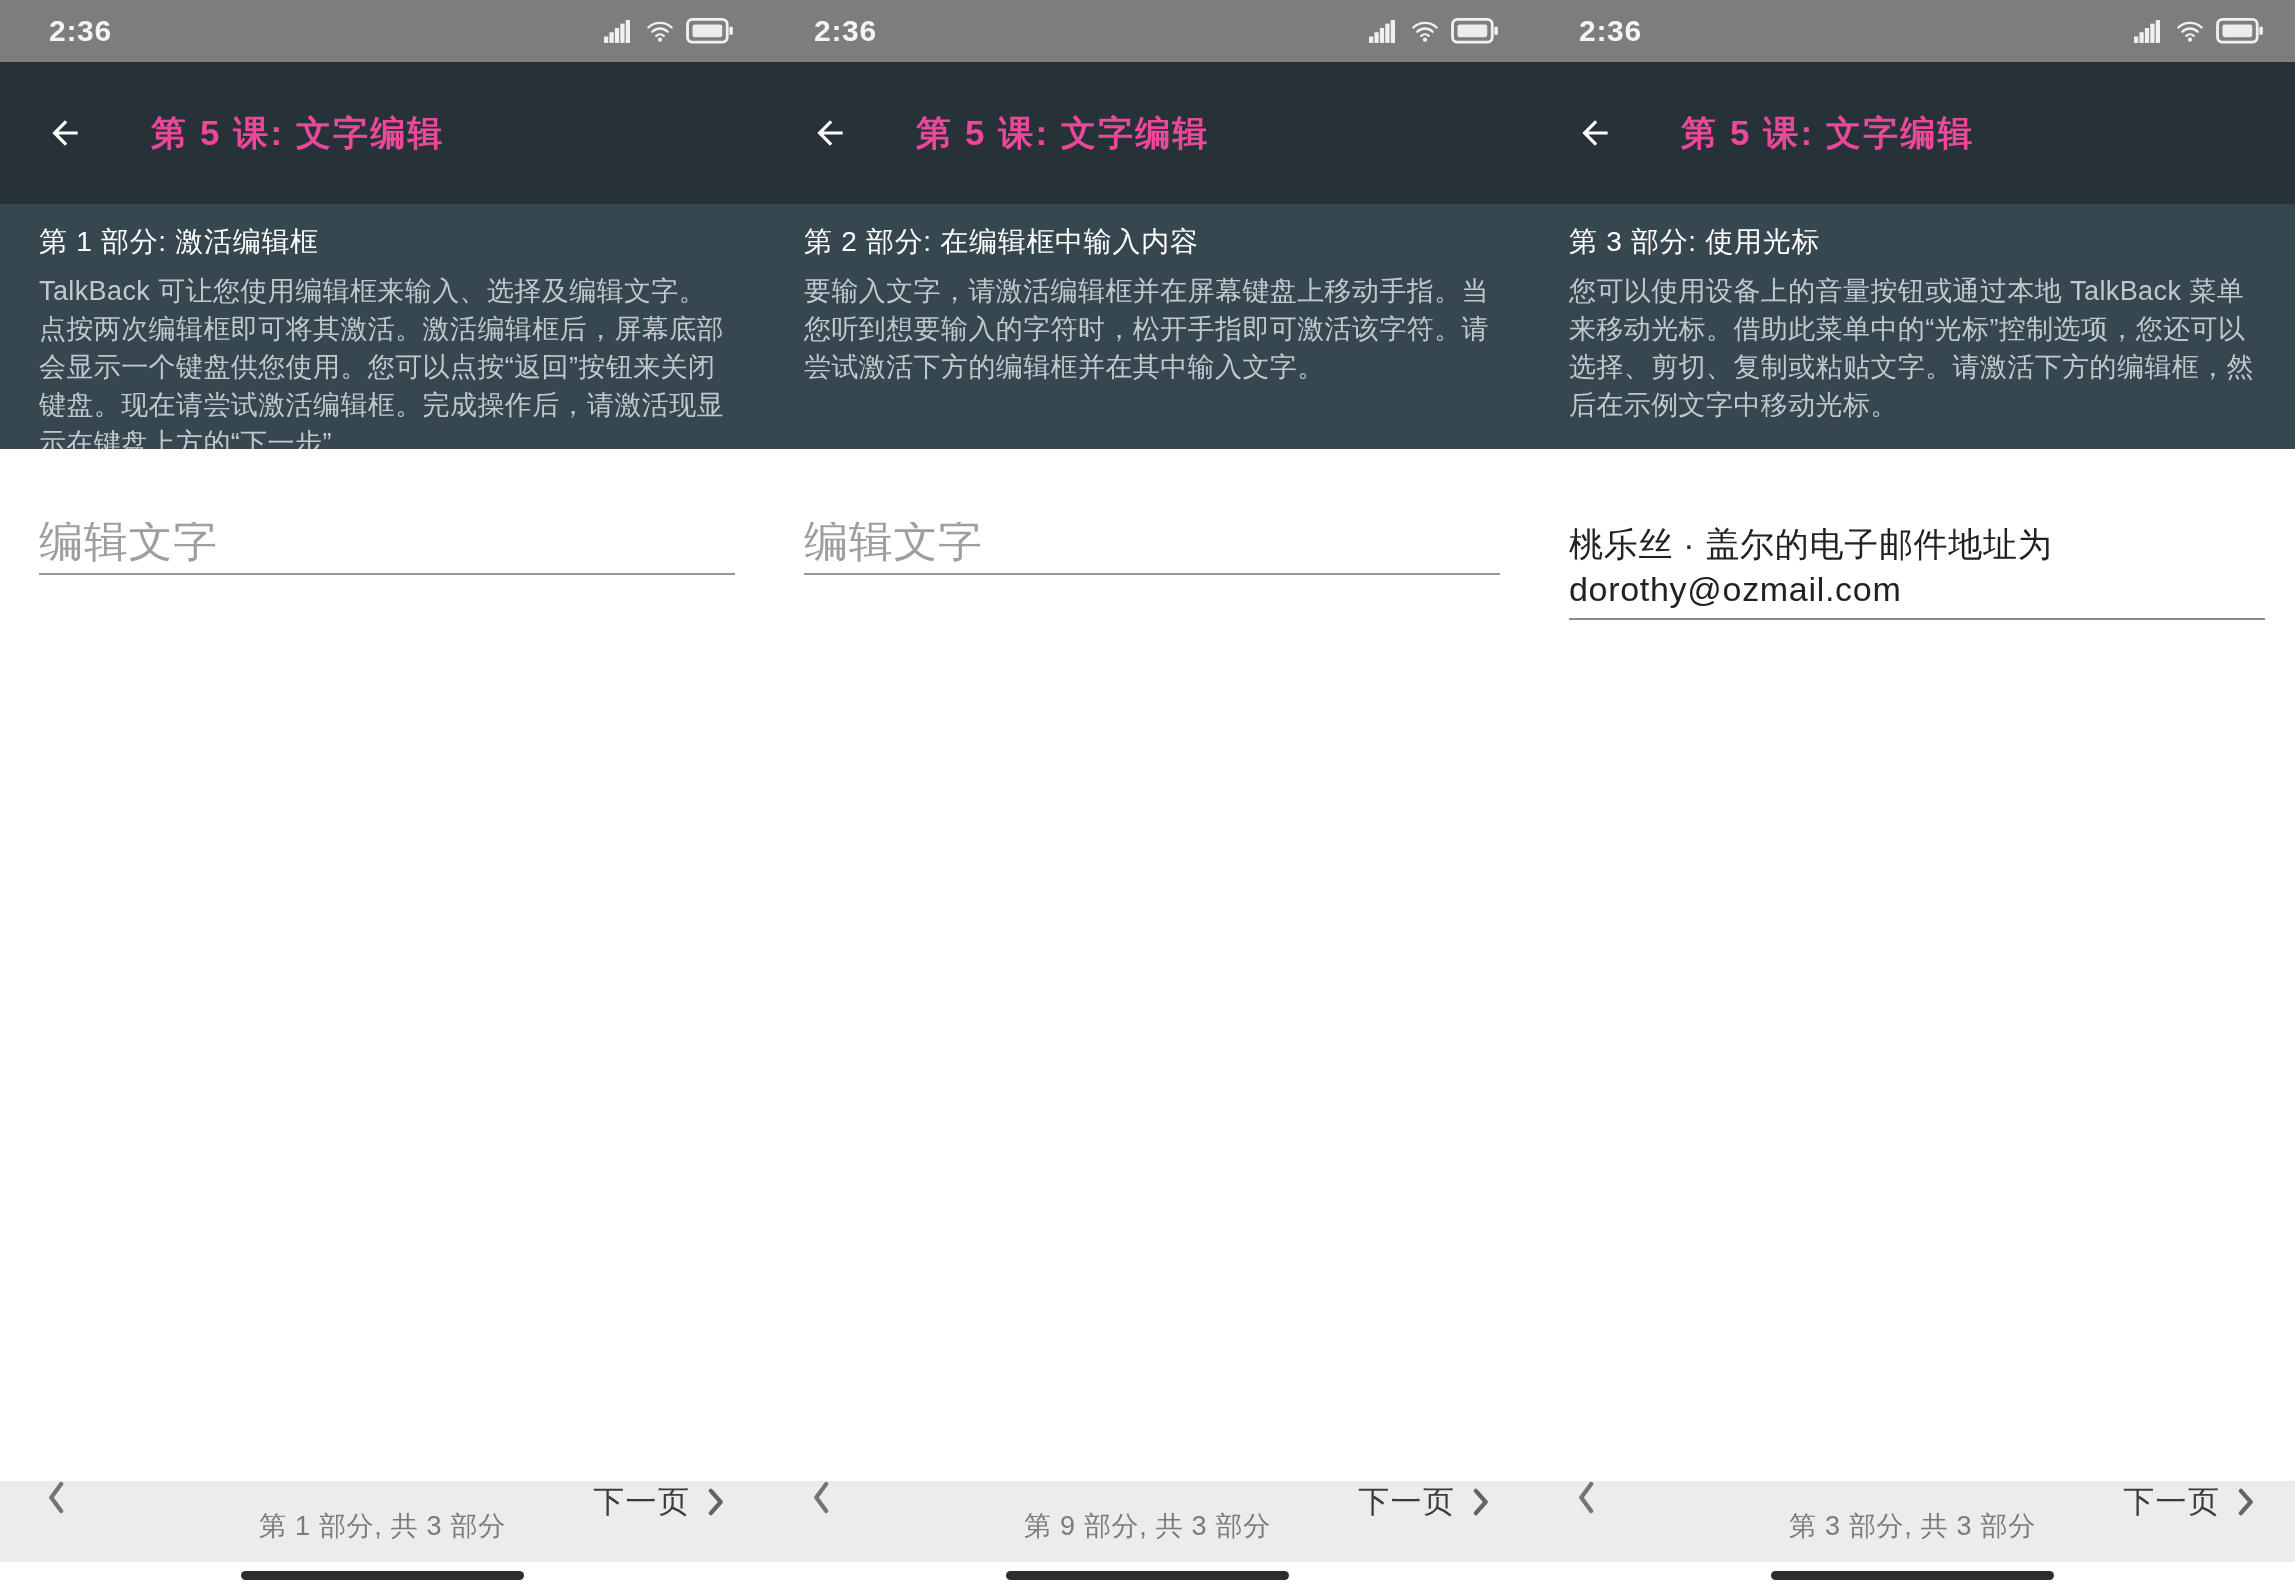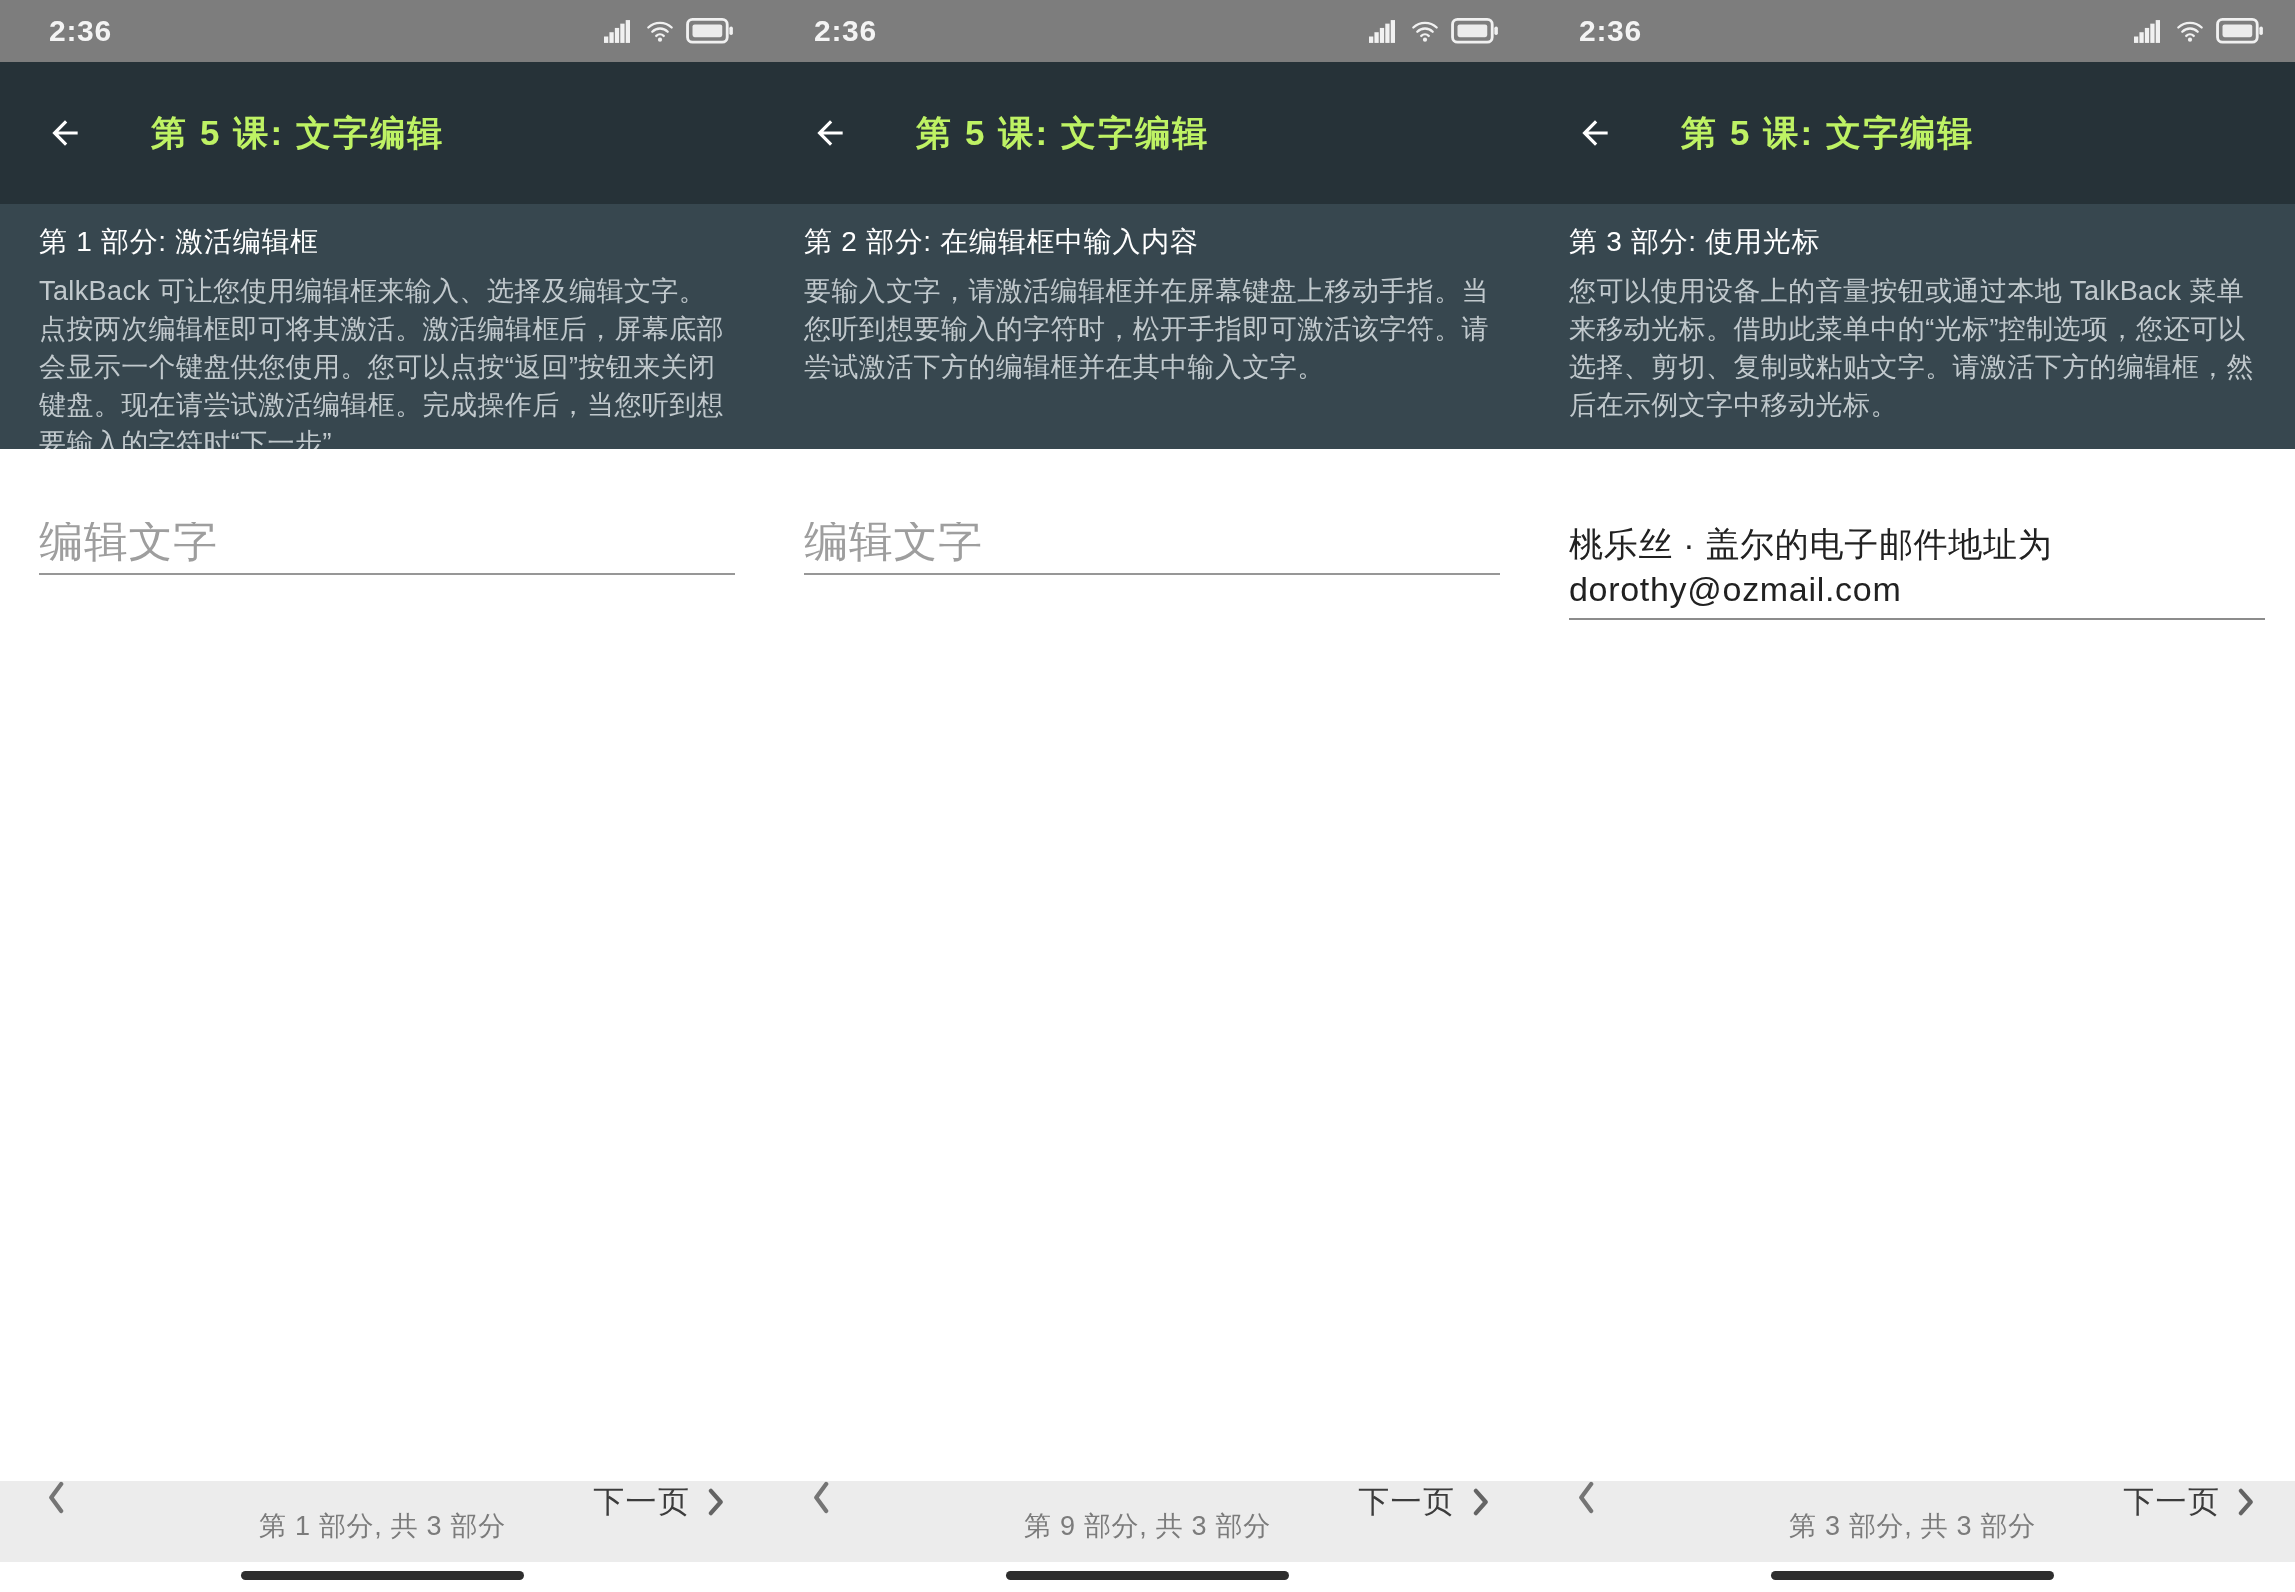--- a/index.html
+++ b/index.html
@@ -13,21 +13,21 @@
 
   
   .statusbar{height:62px;background:#7d7d7d;display:flex;align-items:center;flex:none;}
   .status-time{padding-left:49px;font-size:30px;font-weight:600;color:#f4f4f4;letter-spacing:0.7px;}
   .status-icons{margin-left:auto;padding-right:32px;display:flex;align-items:center;gap:12px;}
   .status-icons svg{display:block;}
 
   
   .appbar{height:142px;background:#263238;display:flex;align-items:center;padding-left:43px;flex:none;}
   .back-btn{width:43px;height:43px;background:none;border:none;padding:0;cursor:pointer;display:flex;align-items:center;justify-content:center;}
-  .page-title{color:#bef264;font-size:35px;font-weight:700;margin:0 0 0 65px;letter-spacing:2.1px;white-space:nowrap;}
+  .page-title{color:#ec4899;font-size:35px;font-weight:700;margin:0 0 0 65px;letter-spacing:2.1px;white-space:nowrap;}
 
   
   .lesson{height:245px;background:#37474f;padding:17px 39px 0 39px;box-sizing:border-box;flex:none;}
   .section-title{color:#ffffff;font-size:28px;font-weight:500;margin:0;line-height:41px;letter-spacing:0.7px;}
   .section-body{color:#c1c9cd;font-size:27px;font-weight:400;line-height:38px;margin:10px 0 0 0;letter-spacing:0.4px;}
 
   
   .content{flex:1;background:#ffffff;padding:73px 30px 0 39px;box-sizing:border-box;}
   .edit-input{
     display:block;width:100%;box-sizing:border-box;background:transparent;
@@ -90,21 +90,21 @@
     <header class="appbar">
       <button class="back-btn">
         <svg width="38" height="38" viewBox="0 0 24 24">
             <path d="M20 11H7.83l5.59-5.59L12 4l-8 8 8 8 1.41-1.41L7.83 13H20v-2z" fill="#ffffff"></path>
           </svg>
       </button>
       <h1 class="page-title">第 5 课: 文字编辑</h1>
     </header>
     <div class="lesson">
       <h2 class="section-title">第 1 部分: 激活编辑框</h2>
-      <p class="section-body">TalkBack 可让您使用编辑框来输入、选择及编辑文字。点按两次编辑框即可将其激活。激活编辑框后，屏幕底部会显示一个键盘供您使用。您可以点按“返回”按钮来关闭键盘。现在请尝试激活编辑框。完成操作后，当您听到想要输入的字符时“下一步”。</p>
+      <p class="section-body">TalkBack 可让您使用编辑框来输入、选择及编辑文字。点按两次编辑框即可将其激活。激活编辑框后，屏幕底部会显示一个键盘供您使用。您可以点按“返回”按钮来关闭键盘。现在请尝试激活编辑框。完成操作后，请激活现显示在键盘上方的“下一步”。</p>
     </div>
     <div class="content">
       <input type="text" class="edit-input" placeholder="编辑文字" style="">
     </div>
     <nav class="bottomnav">
       <button class="prev-btn">
         <svg width="17" height="33" viewBox="0 0 12 23">
             <path d="M10 2 L3 11.5 L10 21" fill="none" stroke="#757575" stroke-width="3" stroke-linecap="round" stroke-linejoin="round"></path>
           </svg>
       </button>

